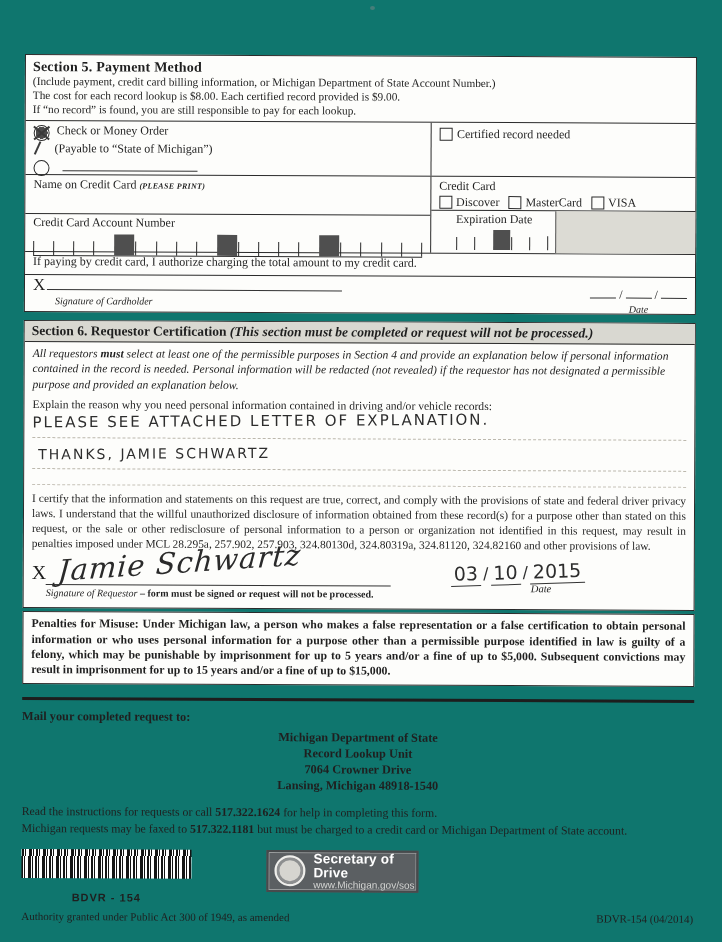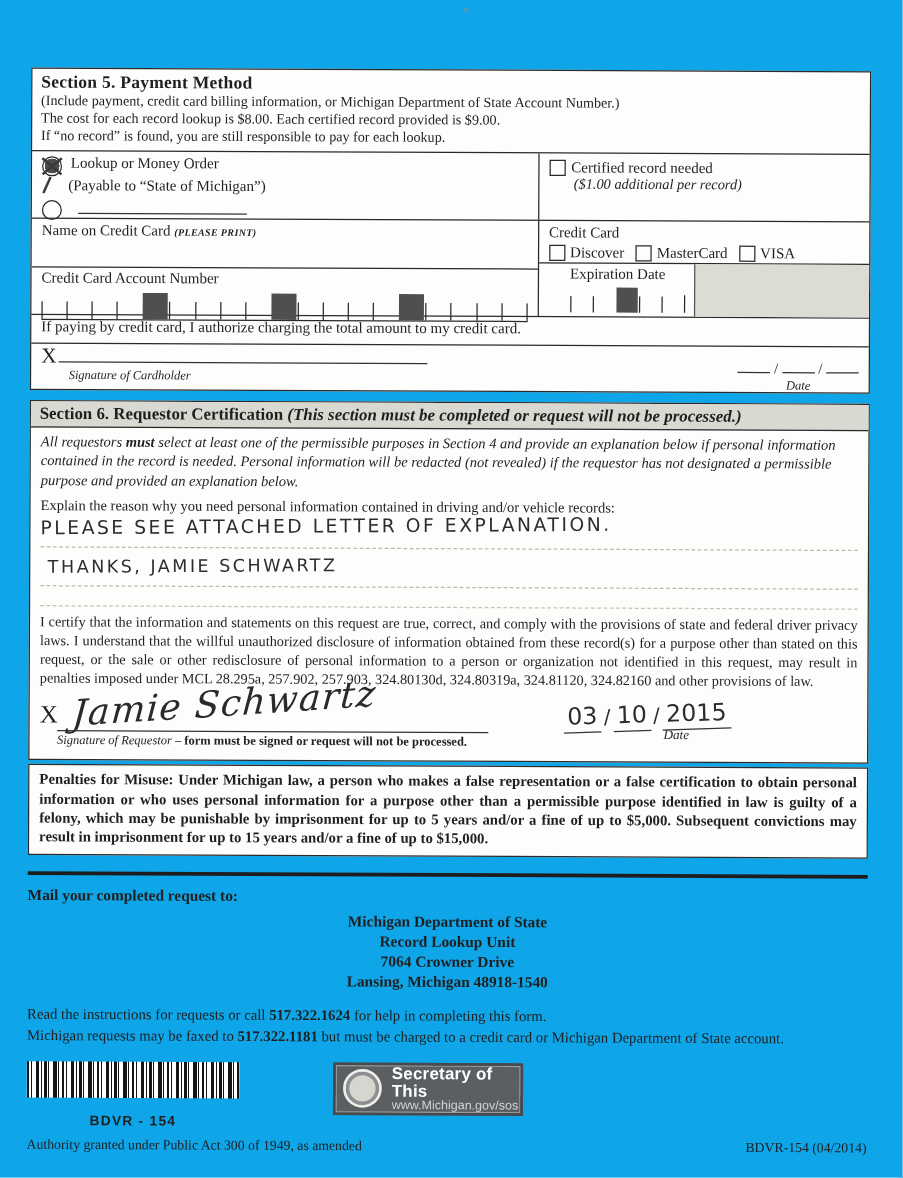--- a/index.html
+++ b/index.html
@@ -1,16 +1,16 @@
 <!DOCTYPE html>
 <html><head>
 <meta charset="utf-8">
 <style>
   html,body{margin:0;padding:0;}
-  .page{position:relative;width:722px;height:942px;background:#0ea5e9;overflow:hidden;
+  .page{position:relative;width:722px;height:942px;background:#0f766e;overflow:hidden;
         font-family:"Liberation Serif",serif;color:#1f1f1f;}
   .speck{position:absolute;left:370px;top:6px;width:5px;height:4px;background:#8a8a8a;border-radius:50%;opacity:.45;}
   .content{position:absolute;left:25px;top:54px;width:672px;transform:rotate(0.25deg);transform-origin:top left;}
 
   
   .box{border:1.6px solid #2a2a2a;background:#fdfdfb;}
   .b-top{border-top:1.3px solid #2a2a2a;}
   .b-left{border-left:1.3px solid #2a2a2a;}
   .flex{display:flex;}
   .bold{font-weight:bold;}
@@ -123,34 +123,33 @@
         <div class="s5-line">The cost for each record lookup is $8.00.  Each certified record provided is $9.00.</div>
         <div class="s5-line">If “no record” is found, you are still responsible to pay for each lookup.</div>
       </div>
 
       <div class="flex b-top s5-rowA">
         <div class="s5-colL">
           <div class="opt">
             <span class="radio marked">
                 <span class="pen-tail"></span>
               </span>
-            <span>Lookup or Money Order</span>
+            <span>Check or Money Order</span>
           </div>
           <div class="opt-sub">(Payable to “State of Michigan”)</div>
           <div class="opt" style="margin-top:3px;">
             <span class="radio"></span>
             <span class="acct-line"></span>
           </div>
         </div>
         <div class="s5-colR b-left">
           <div class="cert-label">
             <span class="cb"></span>
             <span>Certified record needed</span>
           </div>
-          <div class="cert-note">($1.00 additional per record)</div>
         </div>
       </div>
 
       <div class="flex b-top s5-mid">
         <div style="width:60.5%;">
           <div class="cellNm">
             <span>Name on Credit Card</span>
             <span class="hint">(PLEASE PRINT)</span>
           </div>
           <div class="cellAcct b-top">
@@ -292,21 +291,21 @@
     </div>
 
     <div class="foot-row">
       <div class="barcode-wrap">
         <div class="barcode"></div>
         <div class="barcode-label">BDVR - 154</div>
       </div>
       <div class="sos-badge">
         <span class="seal"></span>
         <span class="sos-text">
-          <div class="sos-title">Secretary of This</div>
+          <div class="sos-title">Secretary of Drive</div>
           <div class="sos-url">www.Michigan.gov/sos</div>
         </span>
       </div>
     </div>
 
     <div class="foot-last">
       <span>Authority granted under Public Act 300 of 1949, as amended</span>
       <span>BDVR-154 (04/2014)</span>
     </div>
 

